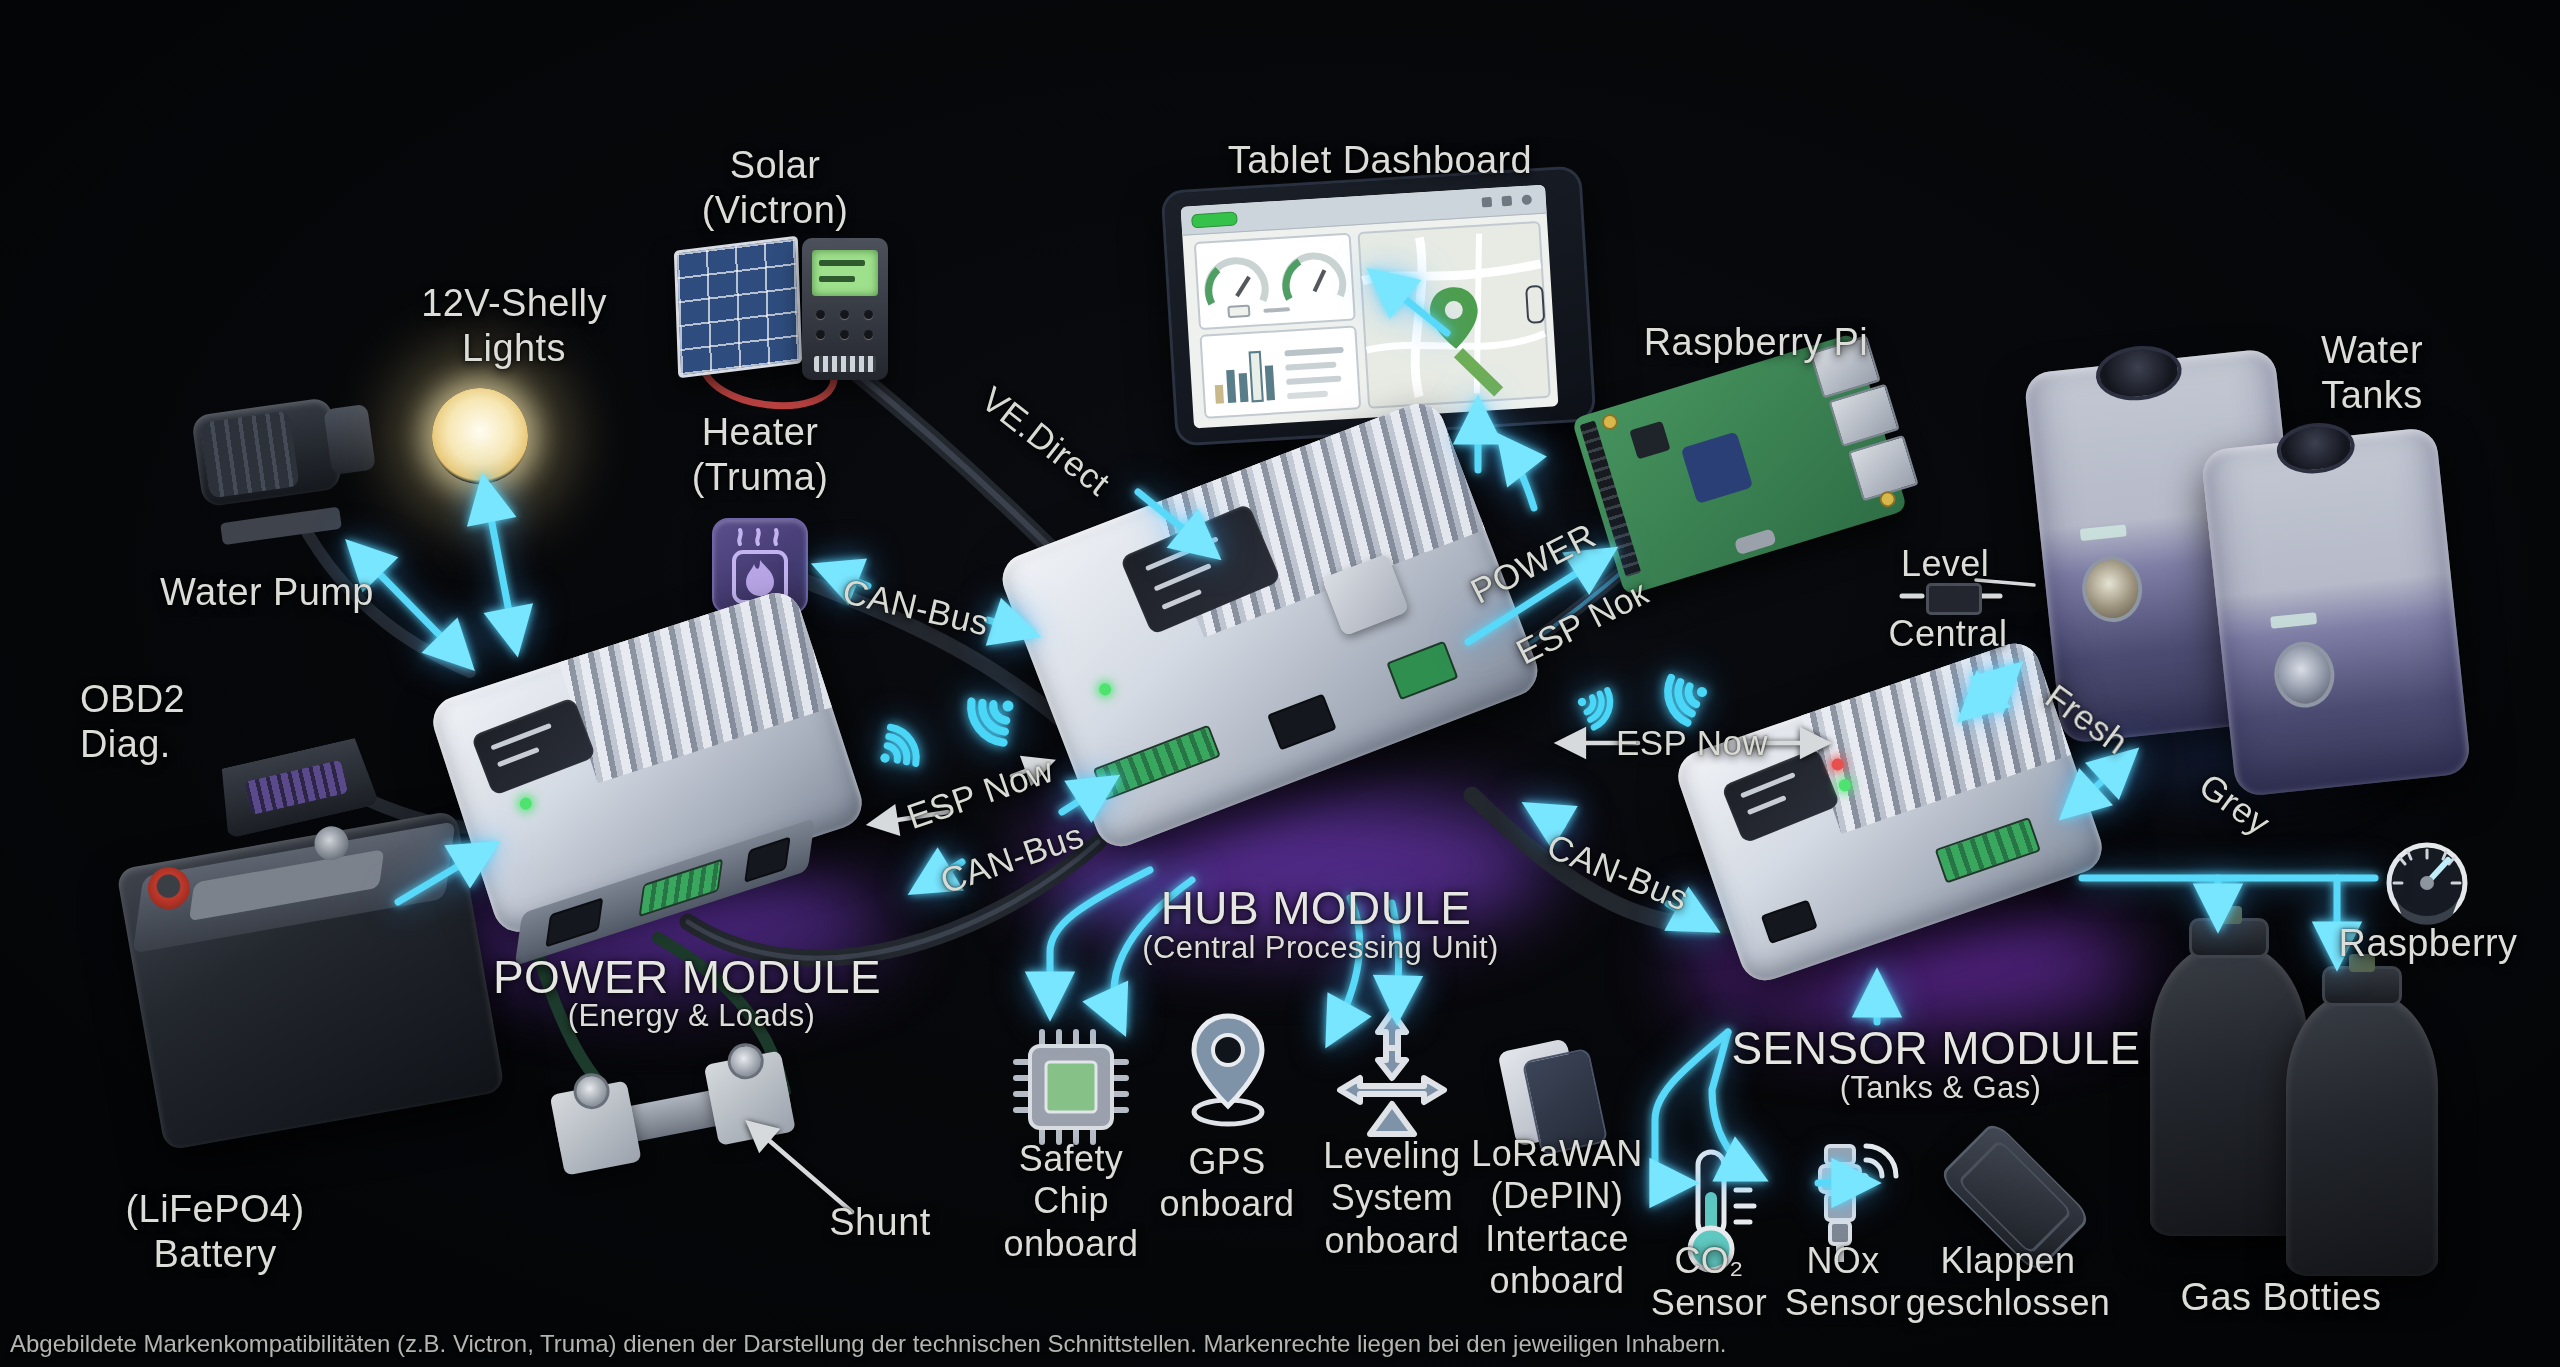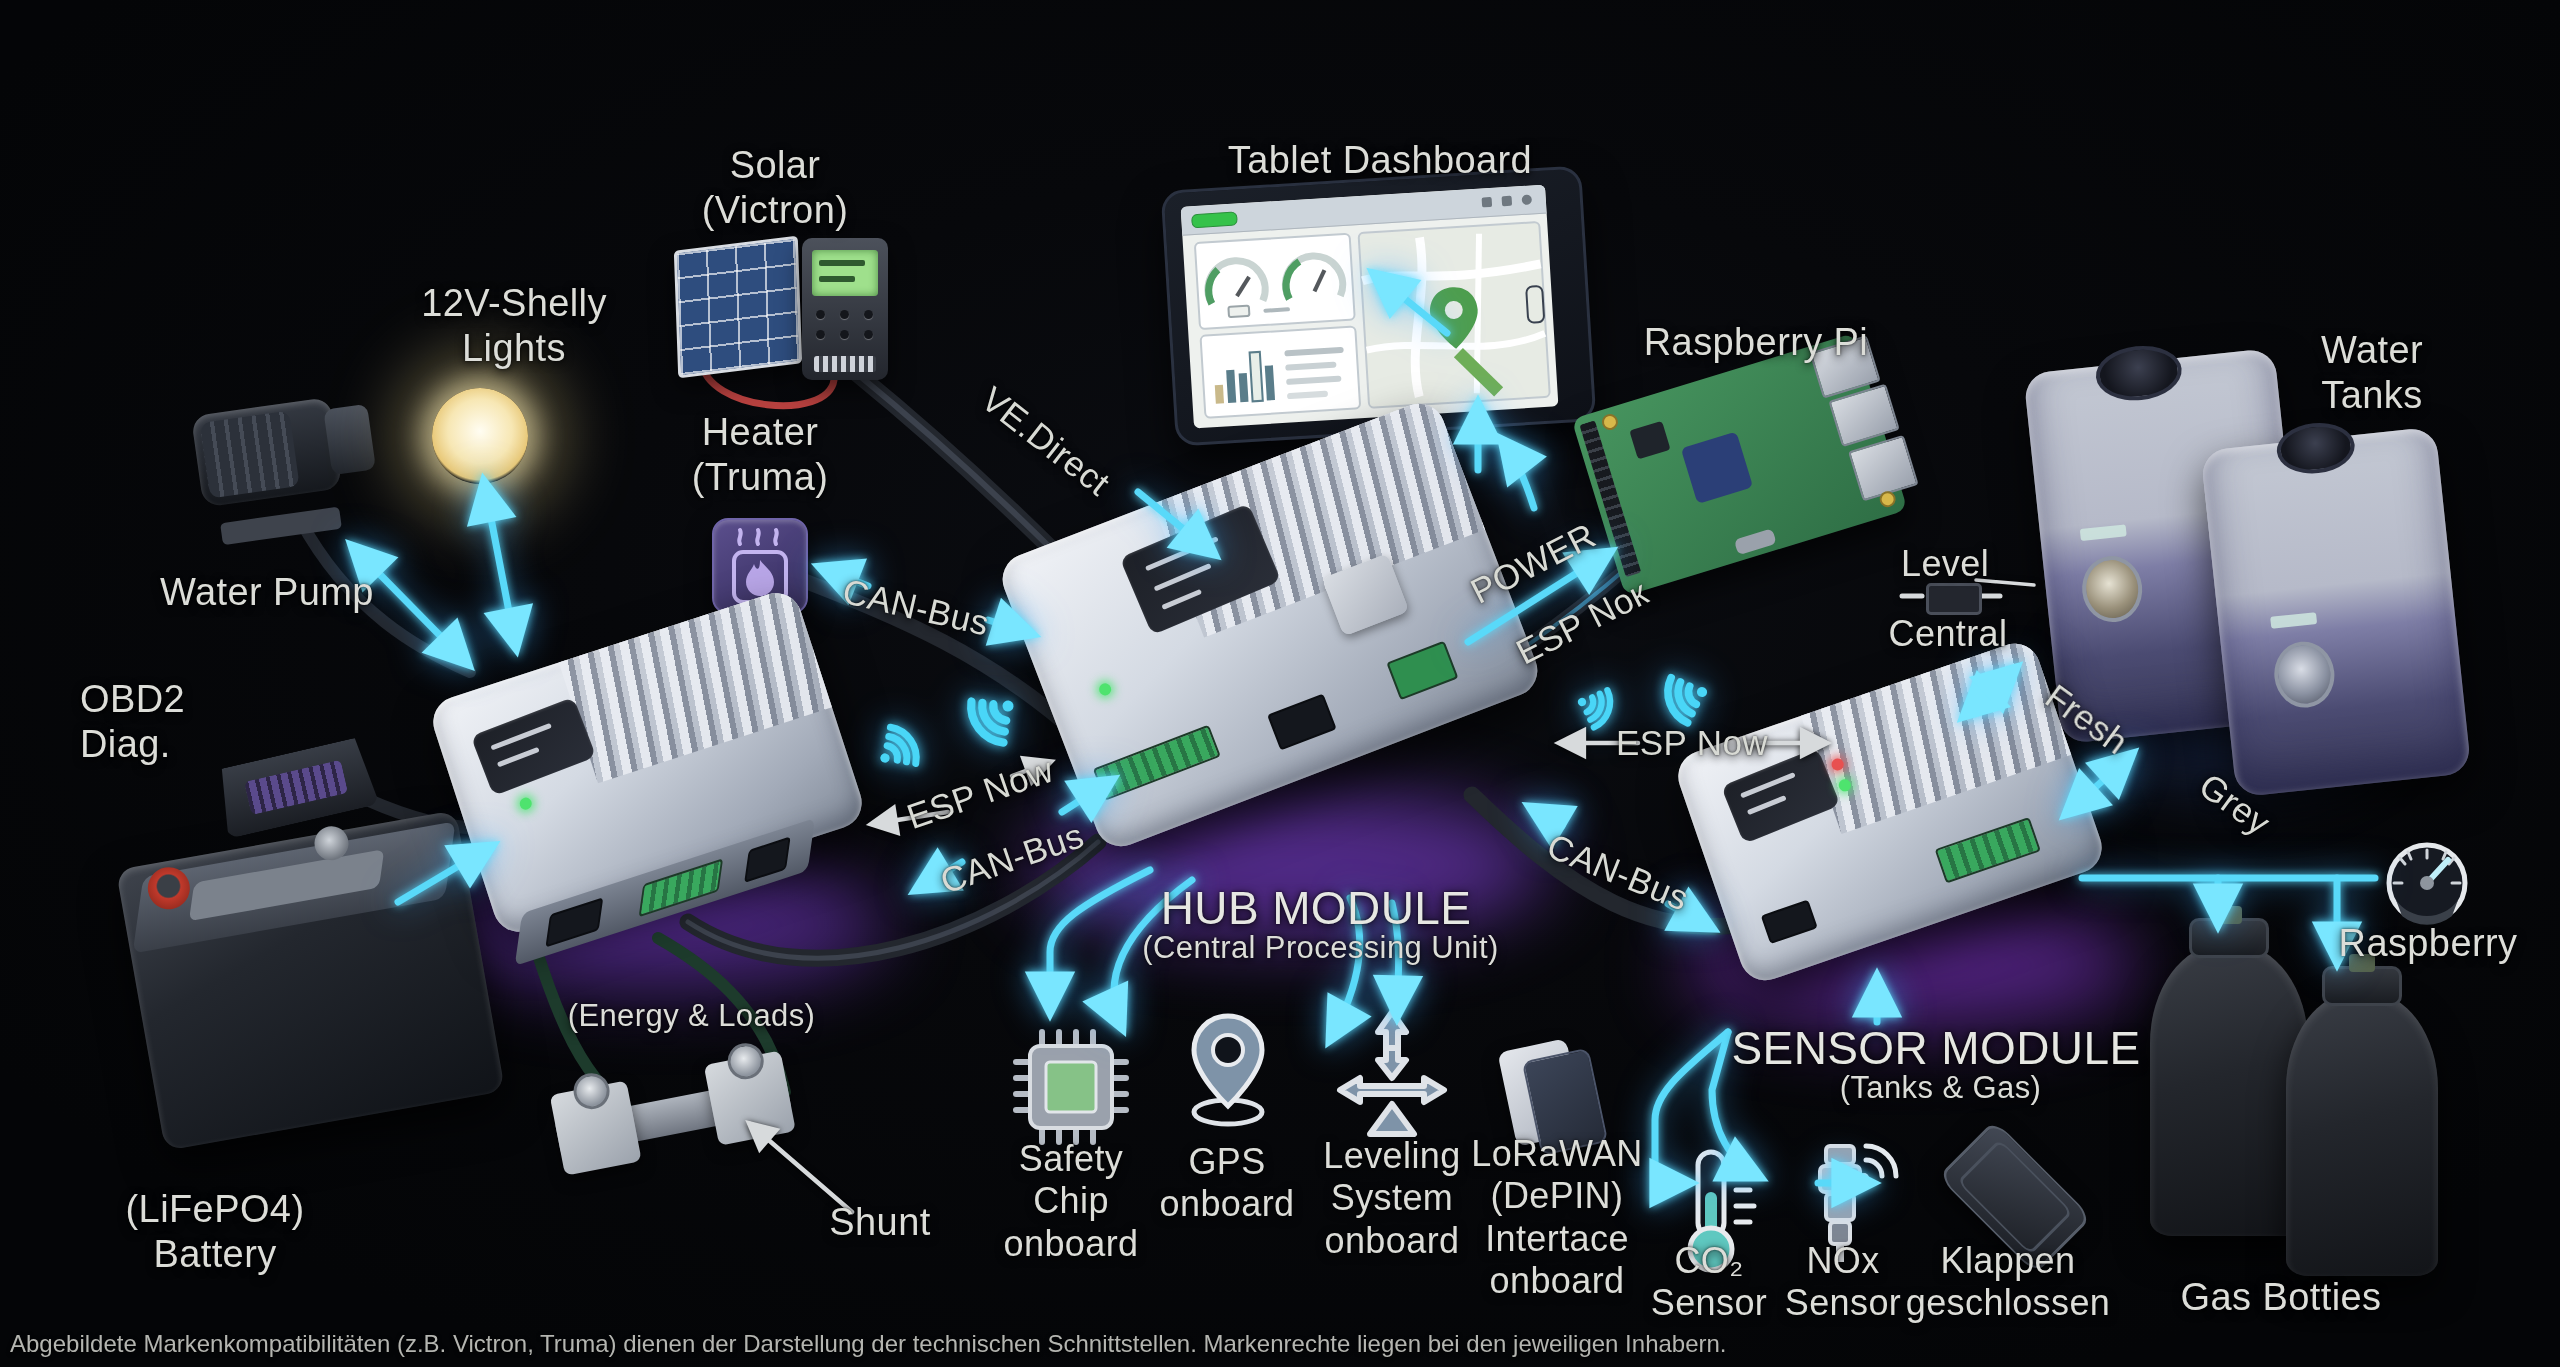--- a/index.html
+++ b/index.html
@@ -512,20 +512,21 @@
 Sensor</div>
 <div class="lbl" style="left:1843px;top:1282px;">NOx
 Sensor</div>
 <div class="lbl" style="left:2008px;top:1282px;">Klappen
 geschlossen</div>
 <div class="lbl" style="left:2281px;top:1297px;font-size:38px;">Gas Botties</div>
 <div class="lbl" style="left:2428px;top:943px;font-size:38px;">Raspberry</div>
 
 <div class="lbl title" style="left:1316px;top:908px;">HUB MODULE</div>
 <div class="lbl sub" style="left:1316px;top:948px;">(Central Processing Unit)</div>
+<div class="lbl title" style="left:687px;top:977px;">POWER MODULE</div>
 <div class="lbl sub" style="left:687px;top:1016px;">(Energy &amp; Loads)</div>
 <div class="lbl title" style="left:1936px;top:1048px;">SENSOR MODULE</div>
 <div class="lbl sub" style="left:1936px;top:1088px;text-align:center;">(Tanks &amp; Gas)</div>
 
 <div class="lbl con" style="left:1046px;top:441px;transform:translate(-50%,-50%) rotate(38deg);">VE.Direct</div>
 <div class="lbl con" style="left:916px;top:607px;transform:translate(-50%,-50%) rotate(13deg);">CAN-Bus</div>
 <div class="lbl con" style="left:1533px;top:563px;transform:translate(-50%,-50%) rotate(-27deg);">POWER</div>
 <div class="lbl con" style="left:1582px;top:622px;transform:translate(-50%,-50%) rotate(-27deg);">ESP Noк</div>
 <div class="lbl con" style="left:1692px;top:743px;">ESP Now</div>
 <div class="lbl con" style="left:980px;top:793px;transform:translate(-50%,-50%) rotate(-19deg);">ESP Now</div>

